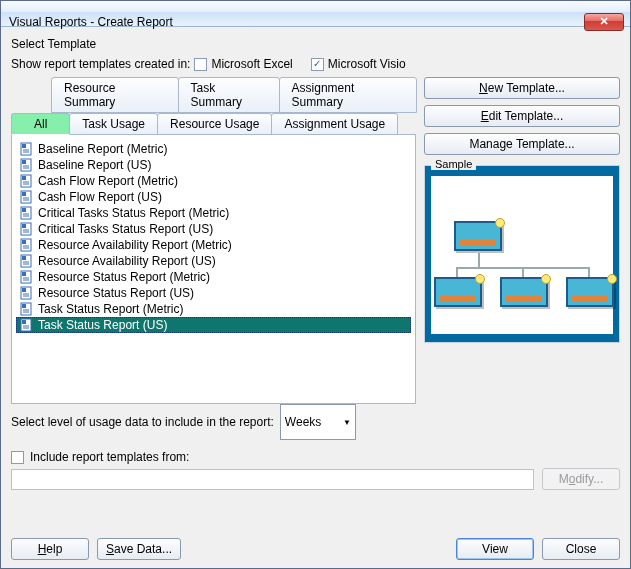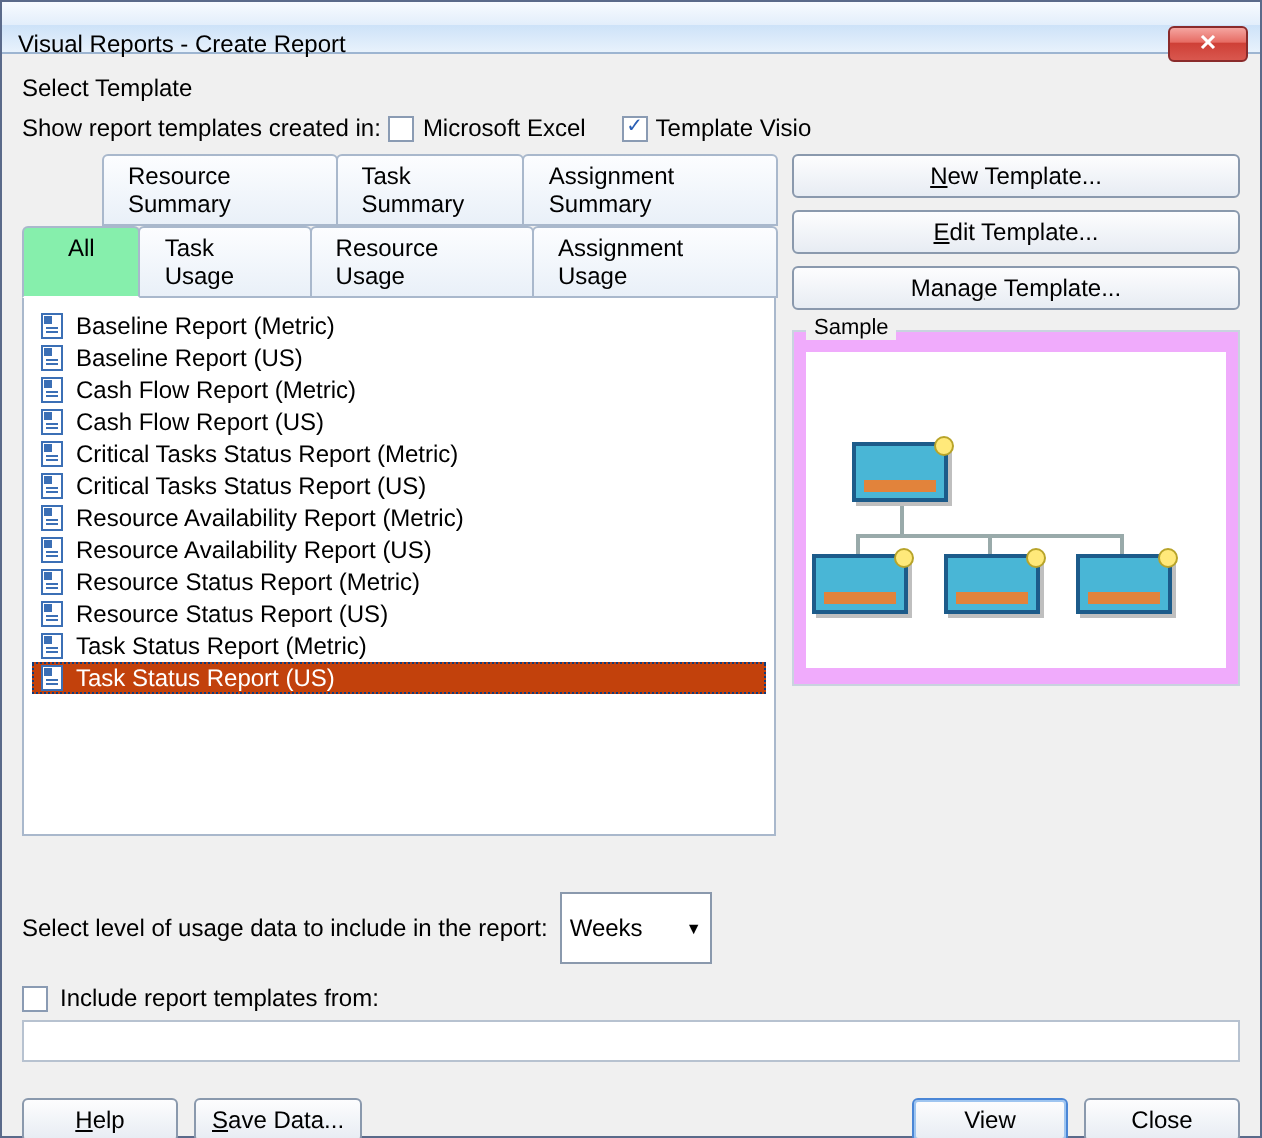--- a/index.html
+++ b/index.html
@@ -41,21 +41,21 @@
   .select-template-label { margin: 2px 0 6px 0; }
   .show-row { display: flex; align-items: center; gap: 4px; margin-bottom: 6px; }
   .checkbox {
     width: 13px; height: 13px; border: 1px solid #8a9bb3; background: #fff;
     display: inline-flex; align-items: center; justify-content: center;
     font-size: 10px; color: #2b5fb5; line-height: 1;
   }
   .checkbox.checked::before { content: "✓"; }
   .main-row { display: flex; gap: 8px; }
   .left-col { flex: 1; }
-  .right-col { width: 224px; display: flex; flex-direction: column; gap: 6px; }
+  .right-col { width: 196px; display: flex; flex-direction: column; gap: 6px; }
   .tabs-row1, .tabs-row2 { display: flex; }
   .tab {
     border: 1px solid #a9b8cc;
     background: linear-gradient(to bottom, #fcfdff, #e9f0f8);
     padding: 3px 12px;
     font-size: 12px;
     margin-right: -1px;
     position: relative;
     cursor: default;
   }
@@ -75,21 +75,21 @@
     padding: 6px 4px;
     overflow: auto;
   }
   .list { list-style: none; margin: 0; padding: 0; }
   .list li {
     display: flex; align-items: flex-start; gap: 4px;
     padding: 1px 4px;
     white-space: nowrap;
   }
   .list li.selected {
-    background: #c2410c;
+    background: #0f766e;
     color: #fff;
     border: 1px dotted #103a7a;
     padding: 0 3px;
   }
   .doc-icon {
     width: 14px; height: 14px;
     display: inline-block;
     position: relative;
   }
   .doc-icon svg { width: 14px; height: 14px; display: block; }
@@ -111,21 +111,21 @@
     border-color: #c5c9cf;
     background: #f2f2f2;
   }
   .right-col .btn { width: 100%; }
   .sample-group {
     margin-top: 4px;
     border: 1px solid #c9d3df;
     height: 178px;
     position: relative;
     padding-top: 8px;
-    background: #f0abfc;
+    background: #0369a1;
   }
   .sample-group .legend {
     position: absolute; top: -8px; left: 6px;
     background: #f0f0f0; padding: 0 4px;
     font-size: 11px;
   }
   .sample-canvas {
     margin: 2px 6px 6px 6px;
     height: 158px;
     background: #ffffff;
@@ -143,21 +143,21 @@
     content: "";
     position: absolute;
     bottom: 3px; left: 4px; right: 4px; height: 6px;
     background: #e2833b;
   }
   .node .dot {
     position: absolute; top: -5px; right: -5px;
     width: 10px; height: 10px; border-radius: 50%;
     background: #ffe97a; border: 1px solid #b8a42a;
   }
-  .level-row { display: flex; align-items: center; gap: 6px; margin-top: 28px; }
+  .level-row { display: flex; align-items: center; gap: 6px; margin-top: 0; }
   .dropdown {
     width: 76px; height: 36px; border: 1px solid #8a99ad;
     background: #fff; display: flex; align-items: center;
     justify-content: space-between; padding: 0 4px; font-size: 12px;
   }
   .dropdown .arrow { font-size: 8px; }
   .include-row { display: flex; align-items: center; gap: 6px; margin-top: 10px; }
   .path-row { display: flex; align-items: center; gap: 8px; margin-top: 4px; }
   .path-input {
     flex: 1; height: 21px; border: 1px solid #b7c2d0; background: #fff;
@@ -188,21 +188,21 @@
   <div class="body">
 
     <div class="select-template-label">Select Template</div>
 
     <div class="show-row">
       <span>Show report templates created in:</span>
       <span class="checkbox"></span>
       <span>Microsoft Excel</span>
       <span style="width:10px"></span>
       <span class="checkbox checked"></span>
-      <span>Template Visio</span>
+      <span>Microsoft Visio</span>
     </div>
 
     <div class="main-row">
 
       <div class="left-col">
         <div class="tabs-row1">
           <div class="tab"><span>Resource Summary</span></div>
           <div class="tab"><span>Task Summary</span></div>
           <div class="tab"><span>Assignment Summary</span></div>
         </div>
@@ -393,20 +393,21 @@
       </div>
     </div>
 
     <div class="include-row">
       <span class="checkbox"></span>
       <span>Include report templates from:</span>
     </div>
 
     <div class="path-row">
       <div class="path-input" title=""></div>
+      <div class="btn disabled" style="min-width:78px"><span>M<u>o</u>dify...</span></div>
     </div>
 
     <div class="footer">
       <div class="btn"><u>H</u><span>elp</span></div>
       <div class="btn"><u>S</u><span>ave Data...</span></div>
       <div class="spacer"></div>
       <div class="btn focus"><span>View</span></div>
       <div class="btn"><span>Close</span></div>
     </div>
 

